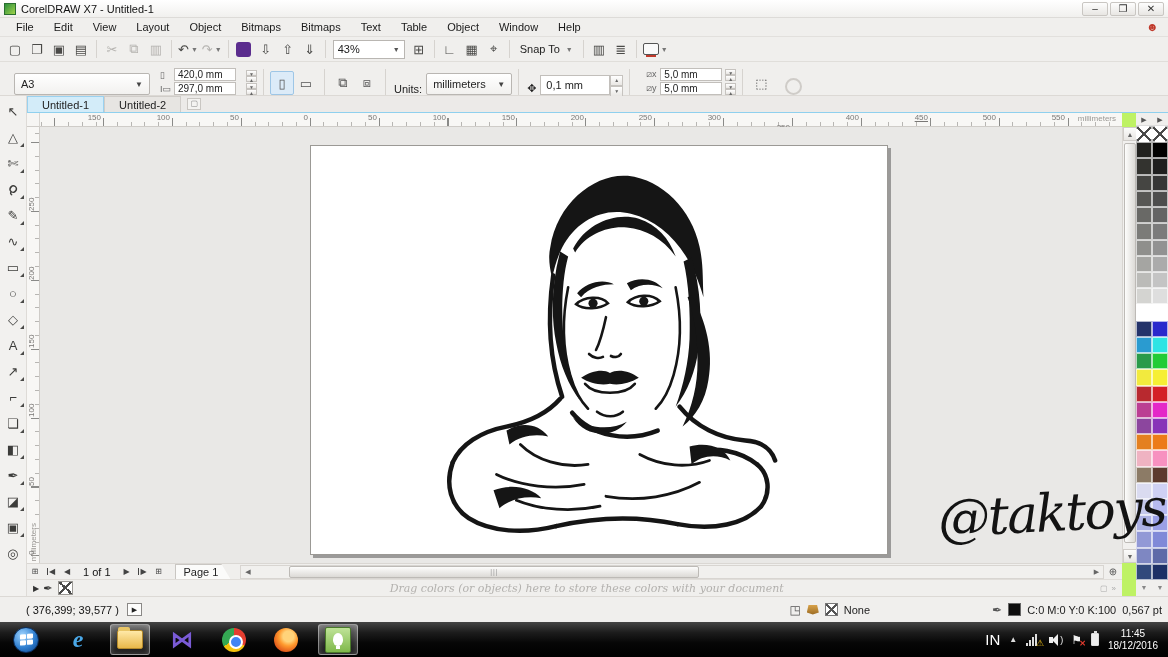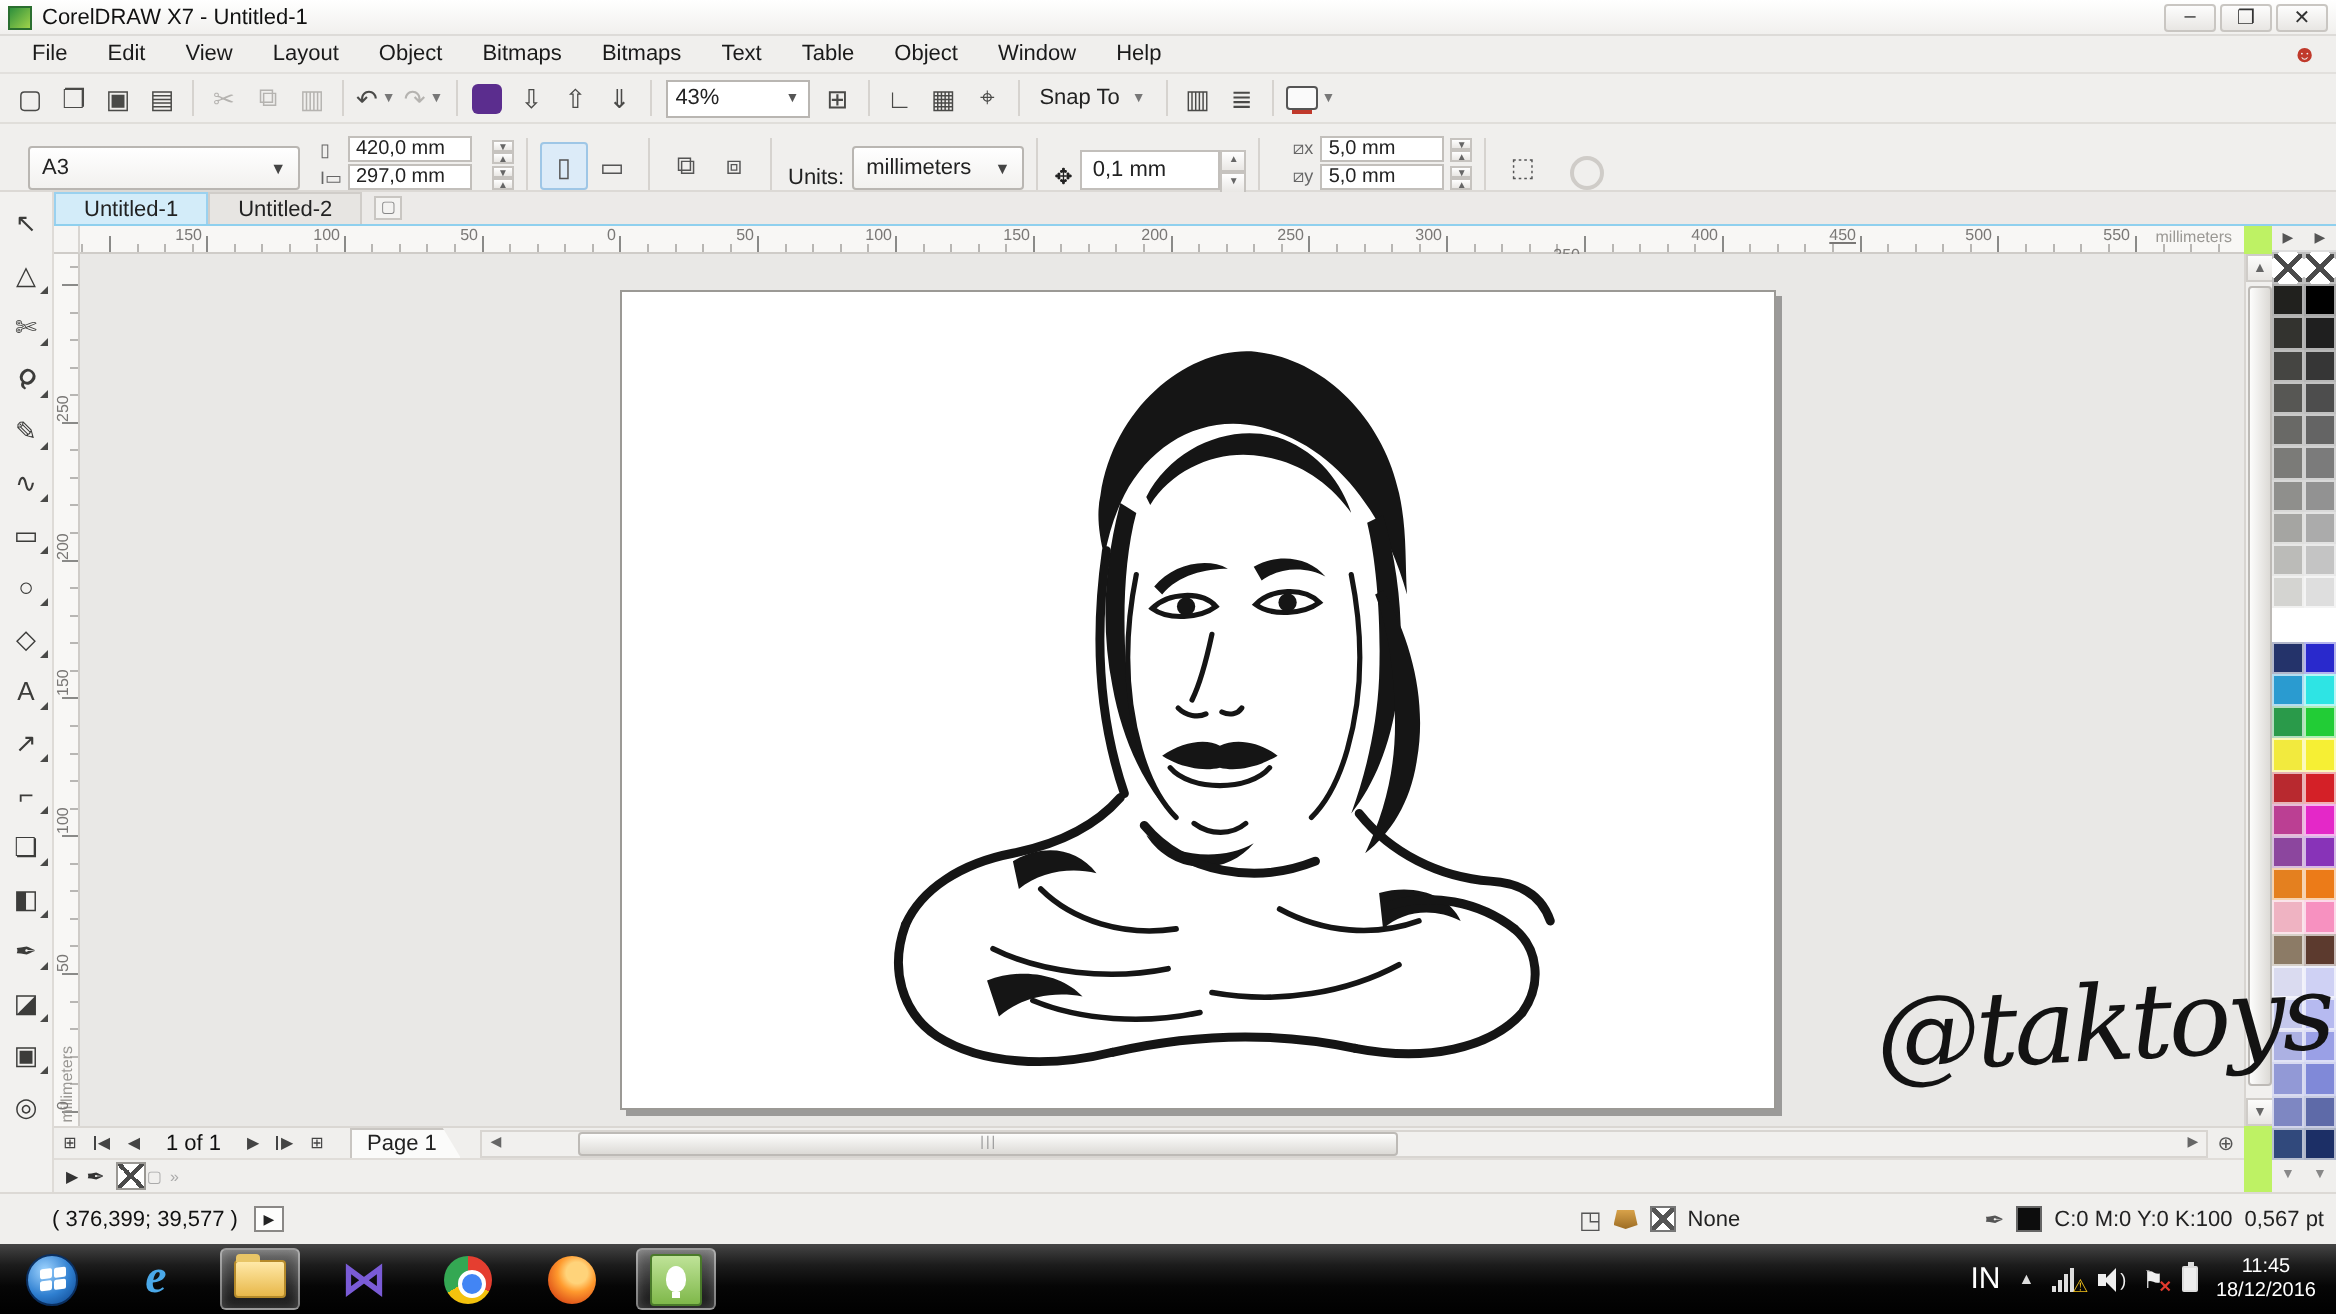--- a/index.html
+++ b/index.html
@@ -641,20 +641,21 @@
       <div class="thumb">|||</div>
       <div class="hsb-arrow" style="right:0">▶</div>
     </div>
     <div id="nav-zoom-btn">⊕</div>
   </div>
 
   <div id="docpal">
     <span class="flyout">▶</span>
     <span class="dropper">✒</span>
     <div id="docpal-x"></div>
+    <span id="docpal-hint">Drag colors (or objects) here to store these colors with your document</span>
     <span class="endbtns">
         <span>▢</span>
         <span>»</span>
       </span>
   </div>
 
   <div id="statusbar">
     <span id="coords">( 376,399; 39,577 )</span>
     <div id="coords-play">▶</div>
     <div id="status-right">

